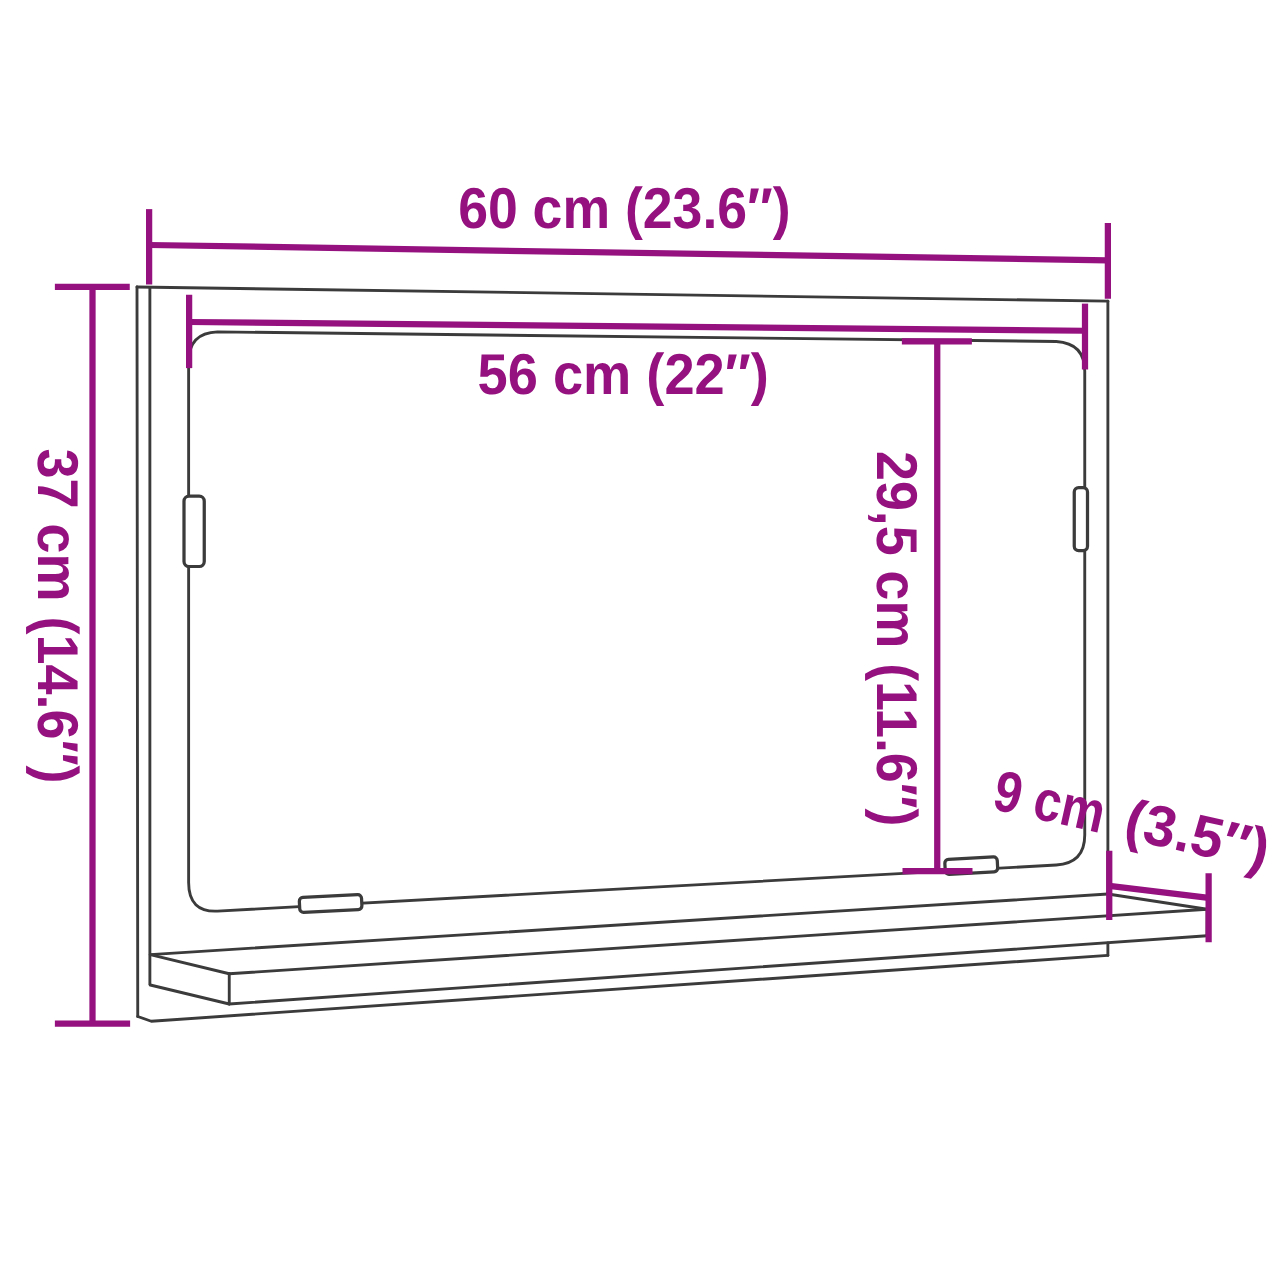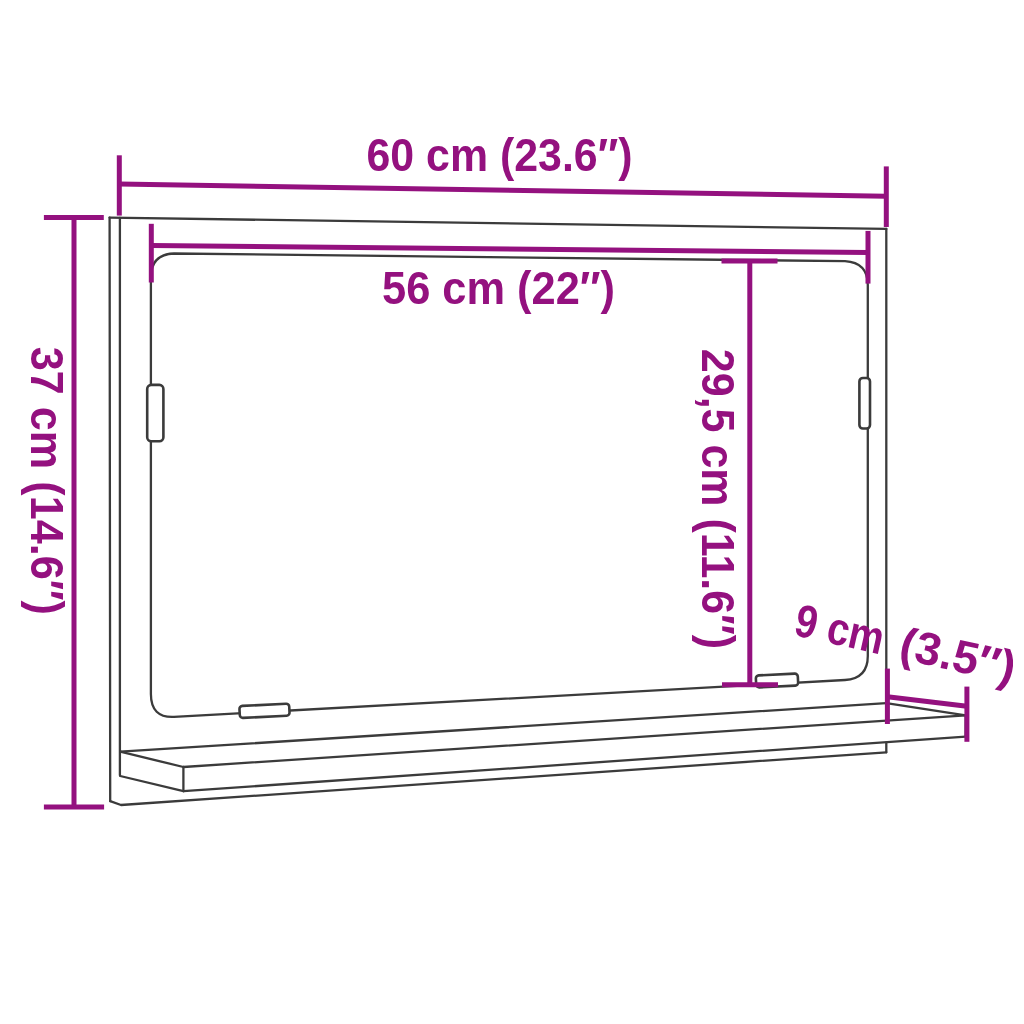--- a/index.html
+++ b/index.html
@@ -1,16 +1,16 @@
 <!DOCTYPE html>
 <html><head>
 <meta charset="utf-8">
 <style>
   html,body{margin:0;padding:0;background:#ffffff;}
-  .stage{width:1024px;height:840px;position:relative;overflow:hidden;background:#ffffff;}
+  .stage{width:1024px;height:840px;position:relative;overflow:hidden;background:#ffffff;margin-top:12px;}
   text{font-family:"Liberation Sans", sans-serif;font-weight:bold;fill:#94117f;}
 </style>
 </head>
 <body>
 <div class="stage">
 <svg width="1024" height="1024" viewBox="0 0 1024 1024">
   <g fill="none" stroke="#3b3b3b" stroke-width="2.3" stroke-linecap="round" stroke-linejoin="round">
 
     <path d="M109.6,217.6 L886.3,228.9"></path>
 

